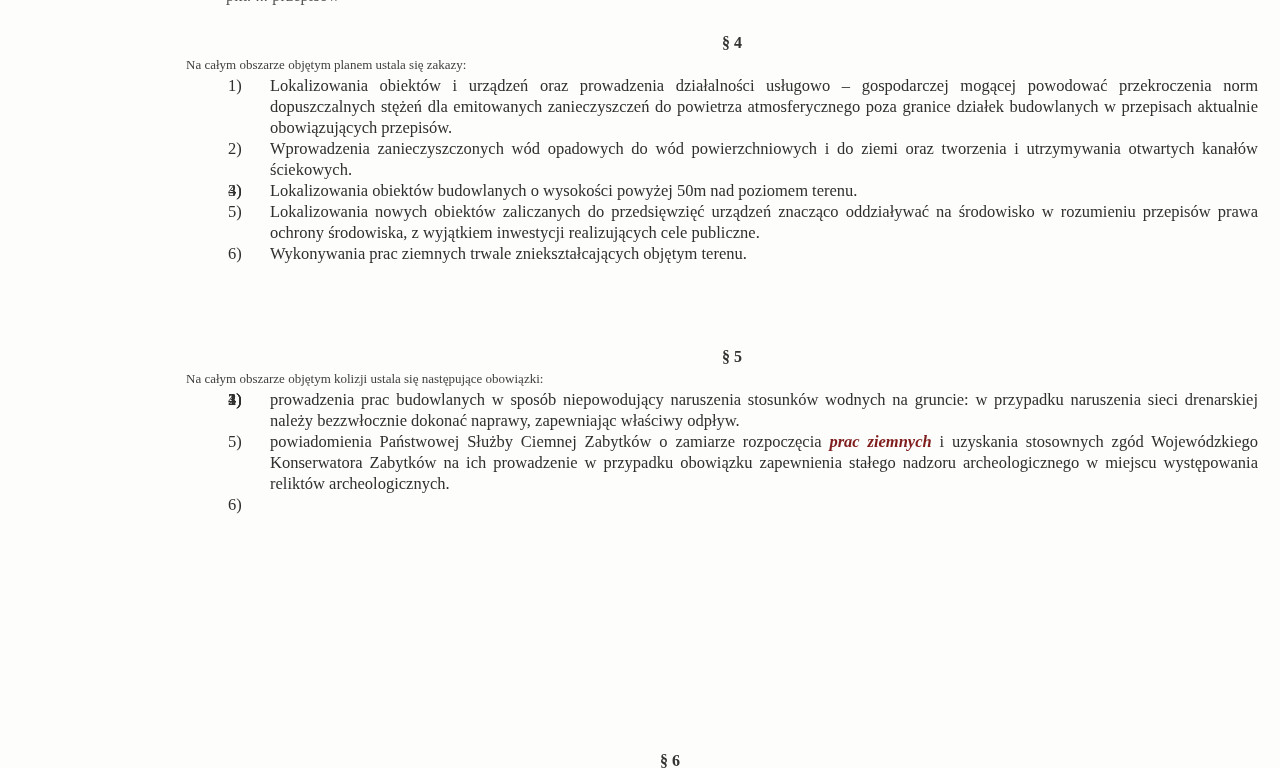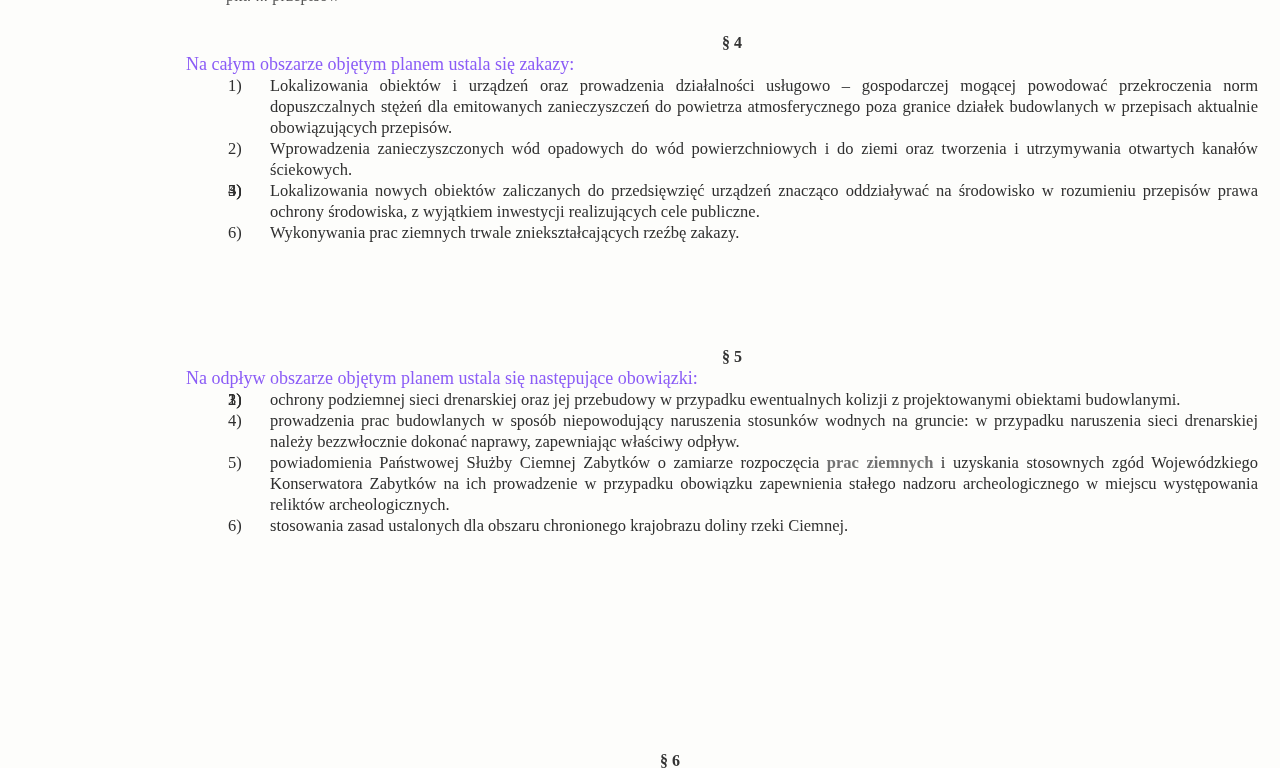--- a/index.html
+++ b/index.html
@@ -7,55 +7,55 @@
     width:1280px; height:768px; overflow:hidden;
     background:#fdfdfb;
     font-family:"Liberation Serif", "DejaVu Serif", serif;
     color:#2a2a2a;
     position:relative;
   }
   .page { position:absolute; left:0; top:0; width:1280px; height:768px; }
   .topline { position:absolute; left:226px; top:-13px; font-size:16px; color:#555; letter-spacing:0.2px; }
   .section { position:absolute; left:186px; width:1072px; }
   .para-sign { text-align:center; font-size:16px; font-weight:bold; height:22px; line-height:22px; color:#333; margin-left:20px; }
-  .intro { font-size:18px; line-height:21px; color:#8b5cf6; }
+  .intro { font-size:13px; line-height:21px; color:#404040; }
   ol.items { list-style:none; margin:0; padding:0; }
   ol.items li { position:relative; padding-left:84px; font-size:16.5px; line-height:21px; text-align:justify; color:#2f2f2f; }
   ol.items li .num { position:absolute; left:42px; top:0; }
-  b.strong { font-weight:bold; color:#737373; }
+  b.strong { font-weight:bold; color:#7f1d1d;font-style:italic; }
   .sec6 { position:absolute; left:0; width:1280px; top:752px; text-align:center; font-size:16px; font-weight:bold; color:#333; padding-left:60px; box-sizing:border-box; }
 </style>
 </head>
 <body>
 
 <div class="page">
 
   <div class="topline">pkt. ... przepisów</div>
 
   <div class="section" style="top:32px;">
     <div class="para-sign">§ 4</div>
     <div class="intro">Na całym obszarze objętym planem ustala się zakazy:</div>
     <ol class="items">
       <li><span class="num">1)</span><span>Lokalizowania obiektów i urządzeń oraz prowadzenia działalności usługowo – gospodarczej mogącej powodować przekroczenia norm dopuszczalnych stężeń dla emitowanych zanieczyszczeń do powietrza atmosferycznego poza granice działek budowlanych w przepisach aktualnie obowiązujących przepisów.</span></li>
       <li><span class="num">2)</span><span>Wprowadzenia zanieczyszczonych wód opadowych do wód powierzchniowych i do ziemi oraz tworzenia i utrzymywania otwartych kanałów ściekowych.</span></li>
       <li><span class="num">3)</span></li>
-      <li><span class="num">4)</span></li>
+      <li><span class="num">4)</span><span>Lokalizowania obiektów budowlanych o wysokości powyżej 50m nad poziomem terenu.</span></li>
       <li><span class="num">5)</span><span>Lokalizowania nowych obiektów zaliczanych do przedsięwzięć urządzeń znacząco oddziaływać na środowisko w rozumieniu przepisów prawa ochrony środowiska, z wyjątkiem inwestycji realizujących cele publiczne.</span></li>
-      <li><span class="num">6)</span><span>Wykonywania prac ziemnych trwale zniekształcających rzeźbę zakazy.</span></li>
+      <li><span class="num">6)</span><span>Wykonywania prac ziemnych trwale zniekształcających objętym terenu.</span></li>
     </ol>
   </div>
 
   <div class="section" style="top:346px;">
     <div class="para-sign">§ 5</div>
-    <div class="intro">Na odpływ obszarze objętym planem ustala się następujące obowiązki:</div>
+    <div class="intro">Na całym obszarze objętym kolizji ustala się następujące obowiązki:</div>
     <ol class="items">
       <li><span class="num">1)</span></li>
       <li><span class="num">2)</span></li>
-      <li><span class="num">3)</span><span>ochrony podziemnej sieci drenarskiej oraz jej przebudowy w przypadku ewentualnych kolizji z projektowanymi obiektami budowlanymi.</span></li>
+      <li><span class="num">3)</span></li>
       <li><span class="num">4)</span><span>prowadzenia prac budowlanych w sposób niepowodujący naruszenia stosunków wodnych na gruncie: w przypadku naruszenia sieci drenarskiej należy bezzwłocznie dokonać naprawy, zapewniając właściwy odpływ.</span></li>
       <li><span class="num">5)</span><span>powiadomienia Państwowej Służby Ciemnej Zabytków o zamiarze rozpoczęcia </span><b class="strong">prac ziemnych</b><span> i uzyskania stosownych zgód Wojewódzkiego Konserwatora Zabytków na ich prowadzenie w przypadku obowiązku zapewnienia stałego nadzoru archeologicznego w miejscu występowania reliktów archeologicznych.</span></li>
-      <li><span class="num">6)</span><span>stosowania zasad ustalonych dla obszaru chronionego krajobrazu doliny rzeki Ciemnej.</span></li>
+      <li><span class="num">6)</span></li>
     </ol>
   </div>
 
   <div class="sec6">§ 6</div>
 
 </div>
 
 </body></html>

